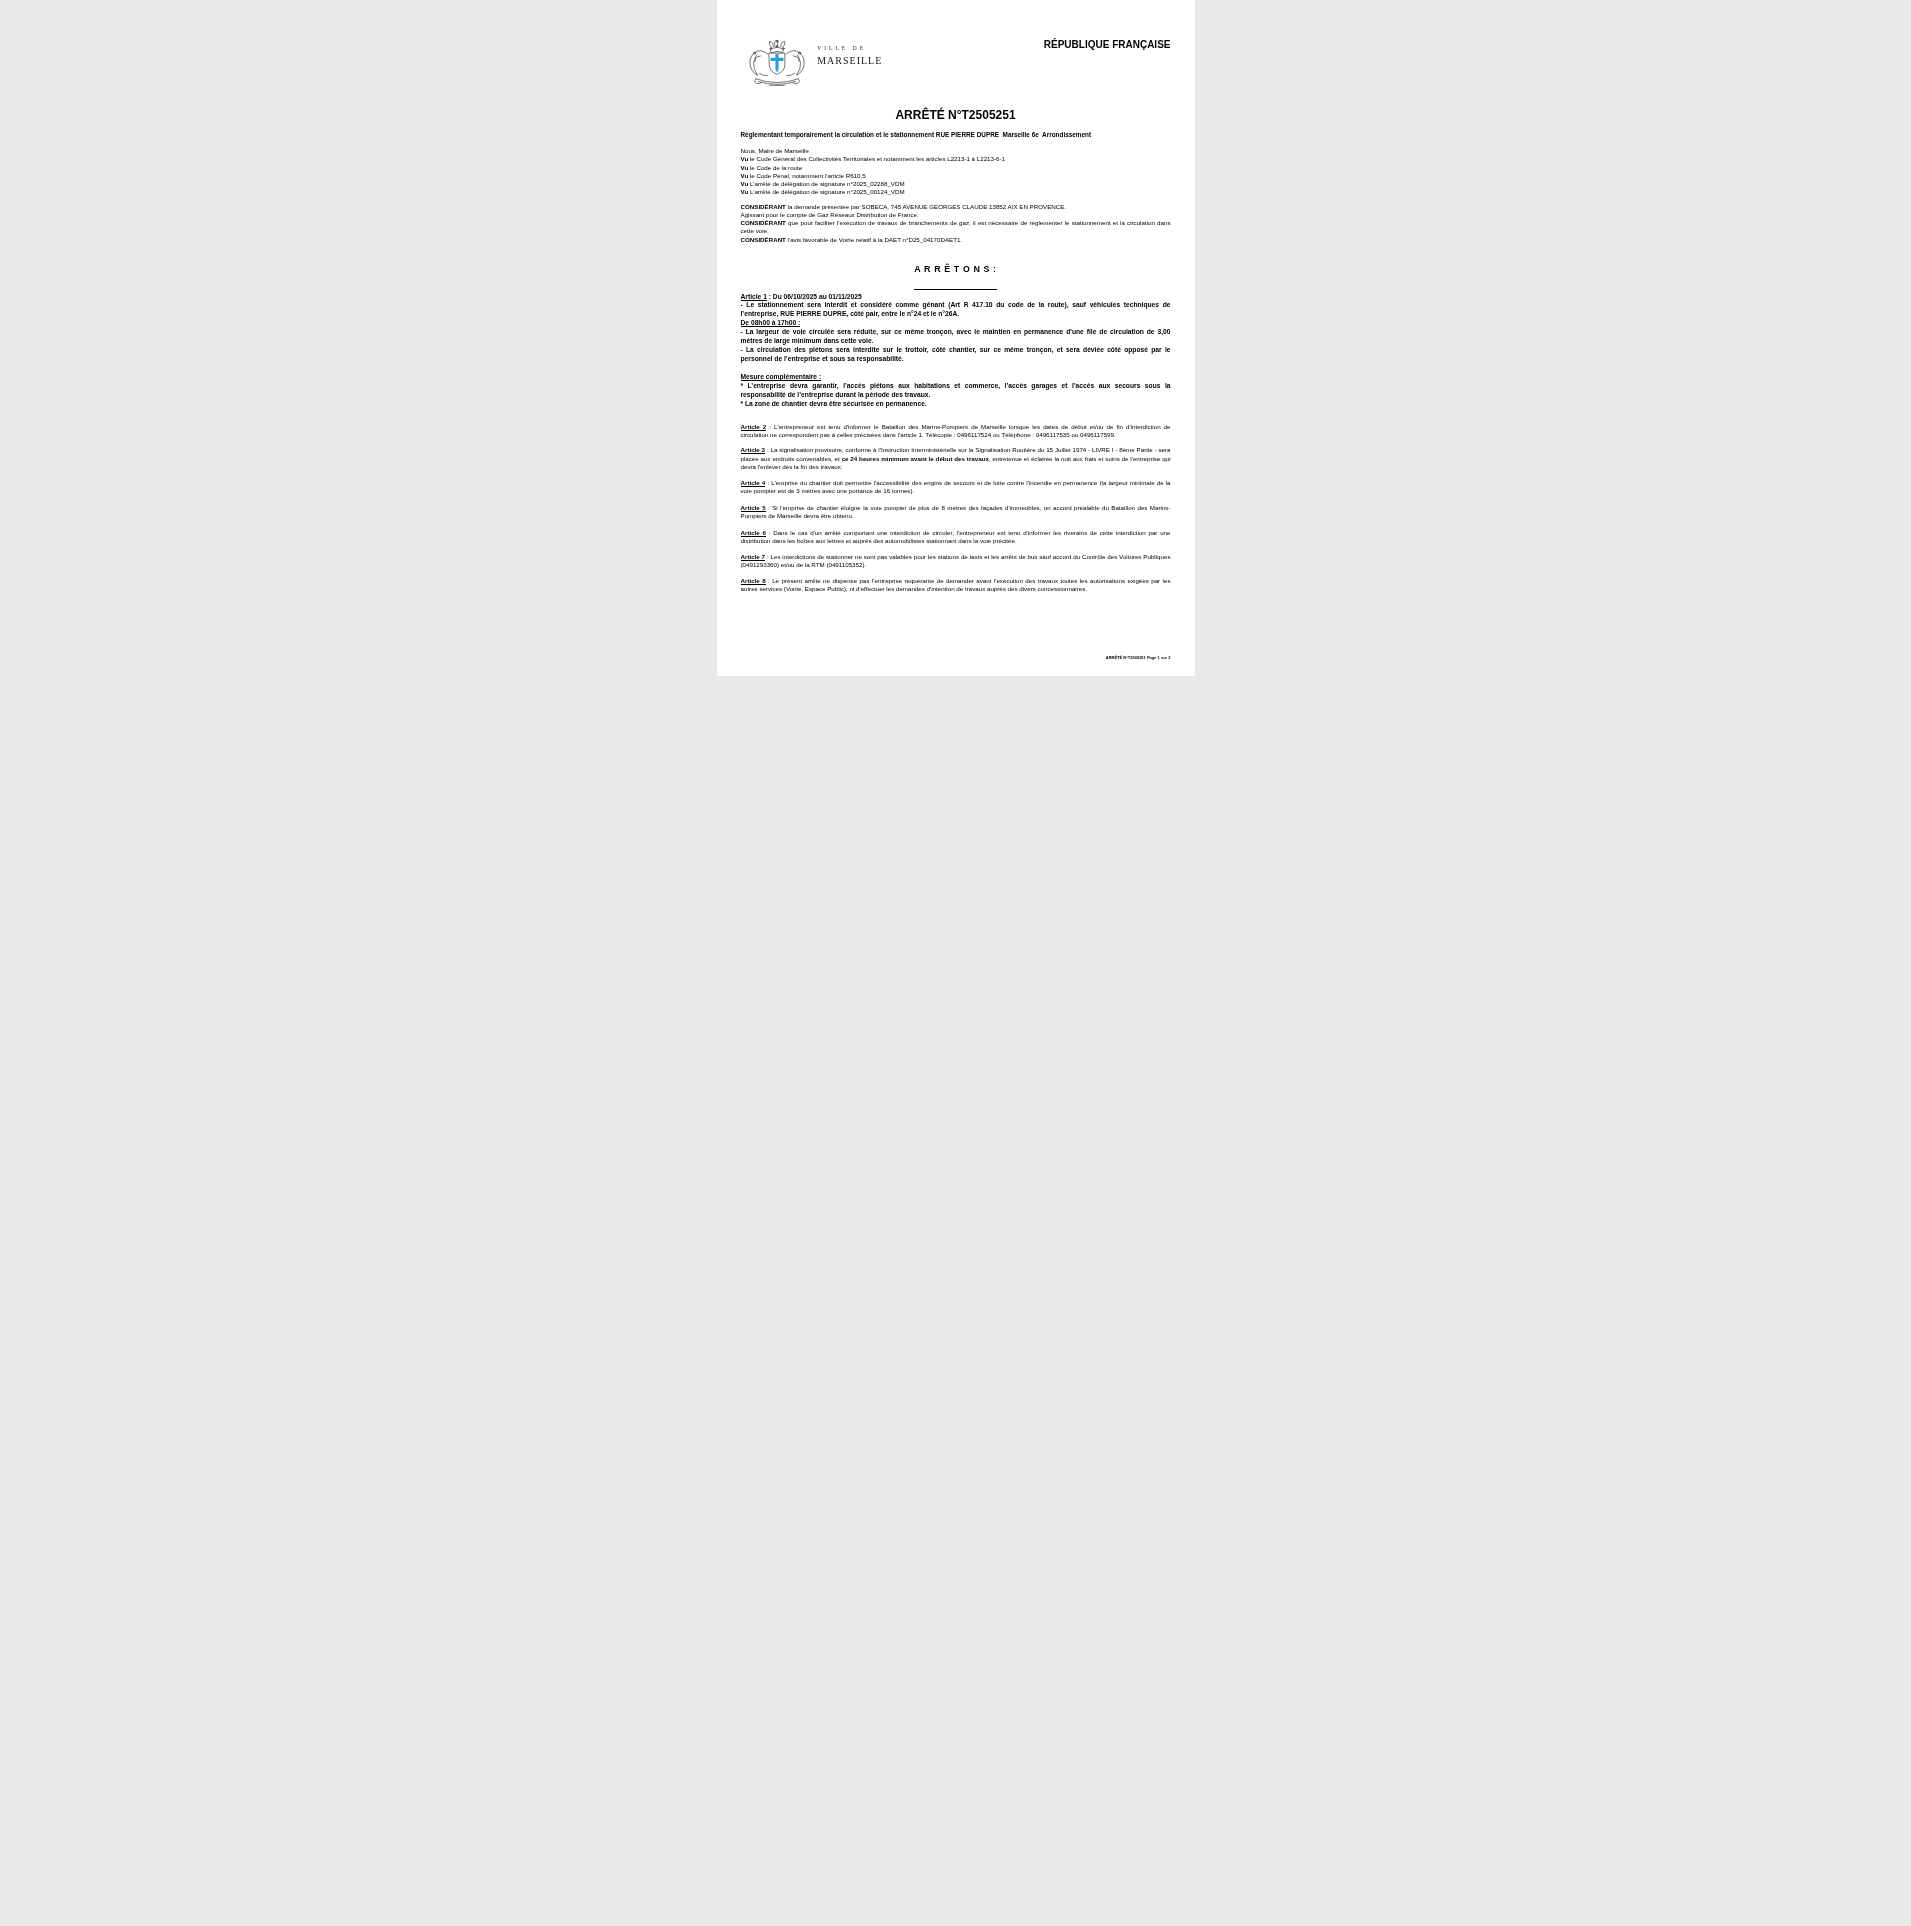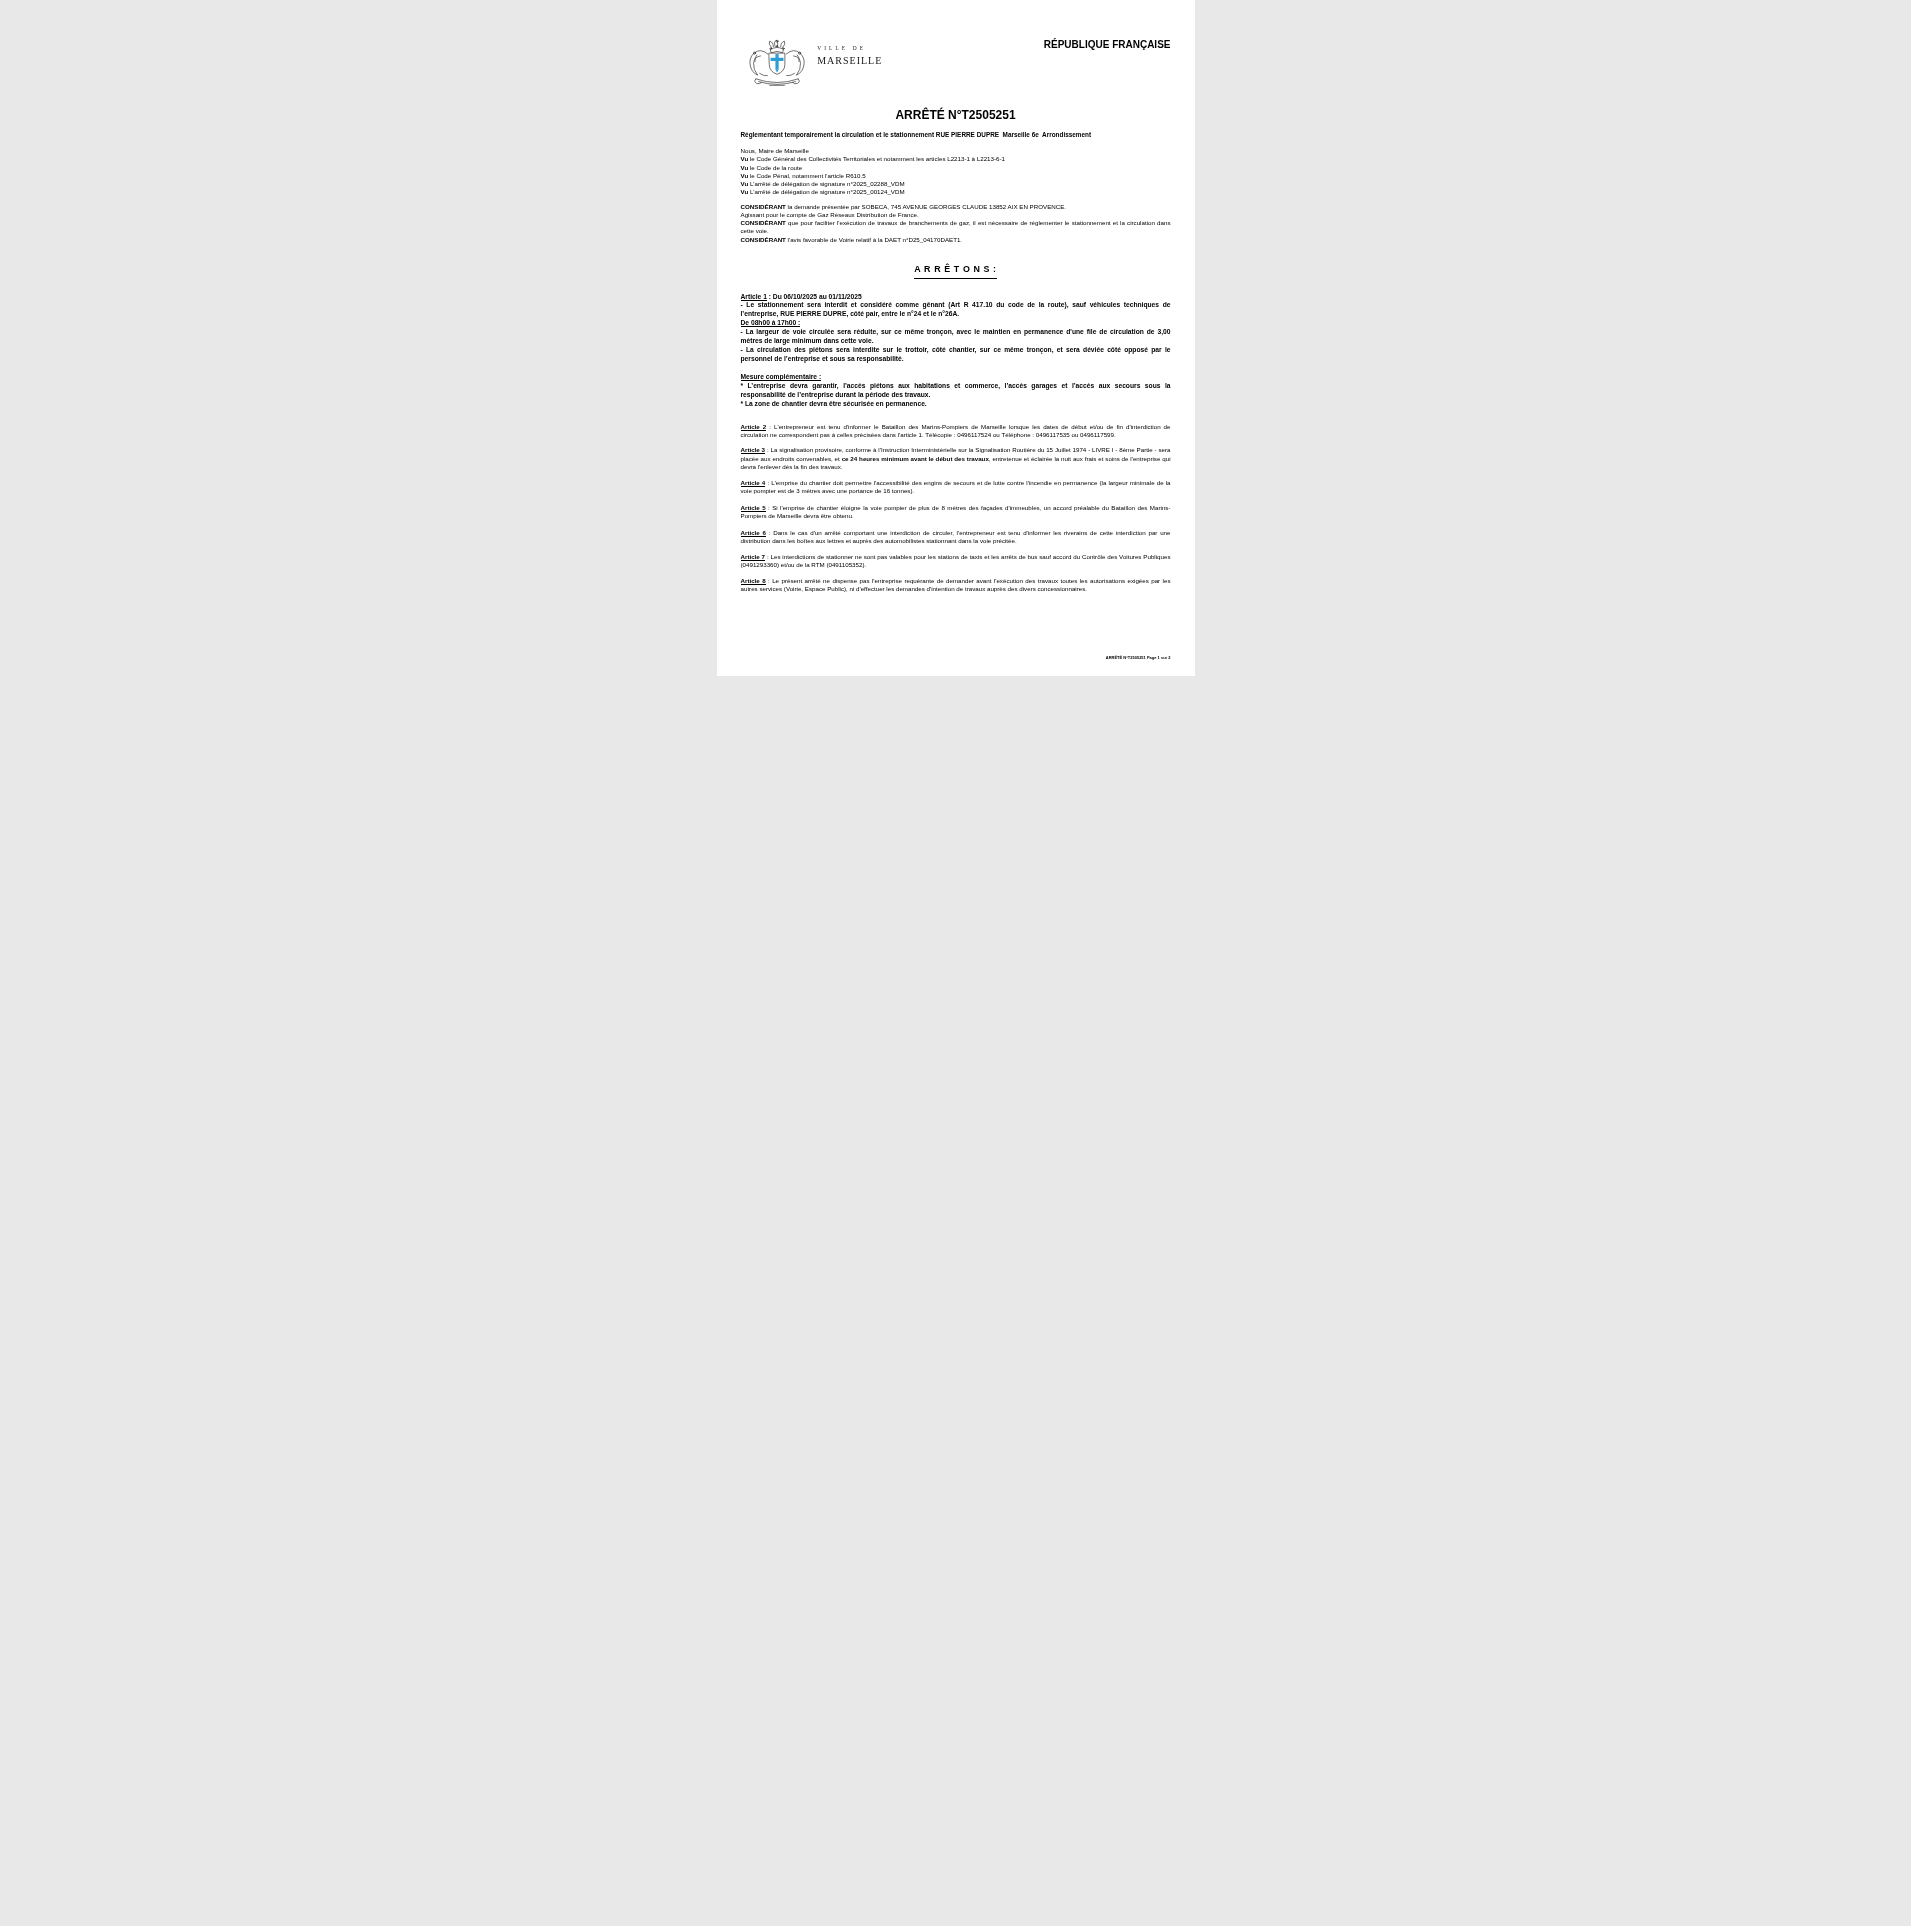--- a/index.html
+++ b/index.html
@@ -20,21 +20,21 @@
   
   .blocks{margin-top:0;}
   .blk{white-space:pre-wrap;}
   .title{text-align:center;font-size:12px;font-weight:bold;}
   .subtitle{font-size:6.4px;font-weight:bold;line-height:8px;}
   .line{font-size:6.2px;line-height:8.3px;}
   .para{font-size:6.2px;line-height:8.3px;}
   .para1{font-size:6.7px;line-height:8.9px;font-weight:bold;}
   .justify{text-align:justify;}
   .arretons{text-align:center;font-size:8.9px;font-weight:bold;letter-spacing:0.6px;}
-  .arretons .u{border-bottom:1.5px solid #000;padding-bottom:4px;}
+  .arretons .u{border-bottom:1.5px solid #000;padding-bottom:15px;}
   .b{font-weight:bold;}
   .u{border-bottom:1px solid #000;}
   
   .footer{
     position:absolute;right:24px;top:655px;
     font-size:4px;font-weight:bold;white-space:nowrap;
   }
 </style>
 </head>
 <body>

